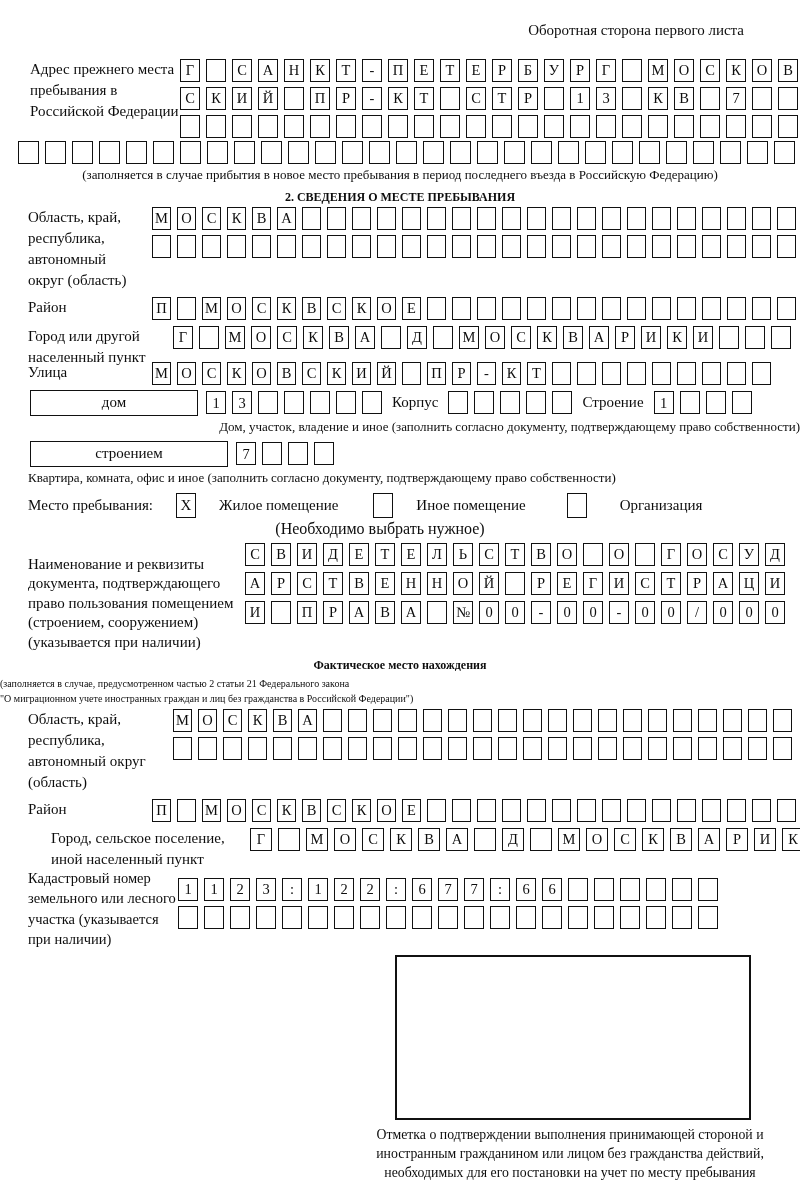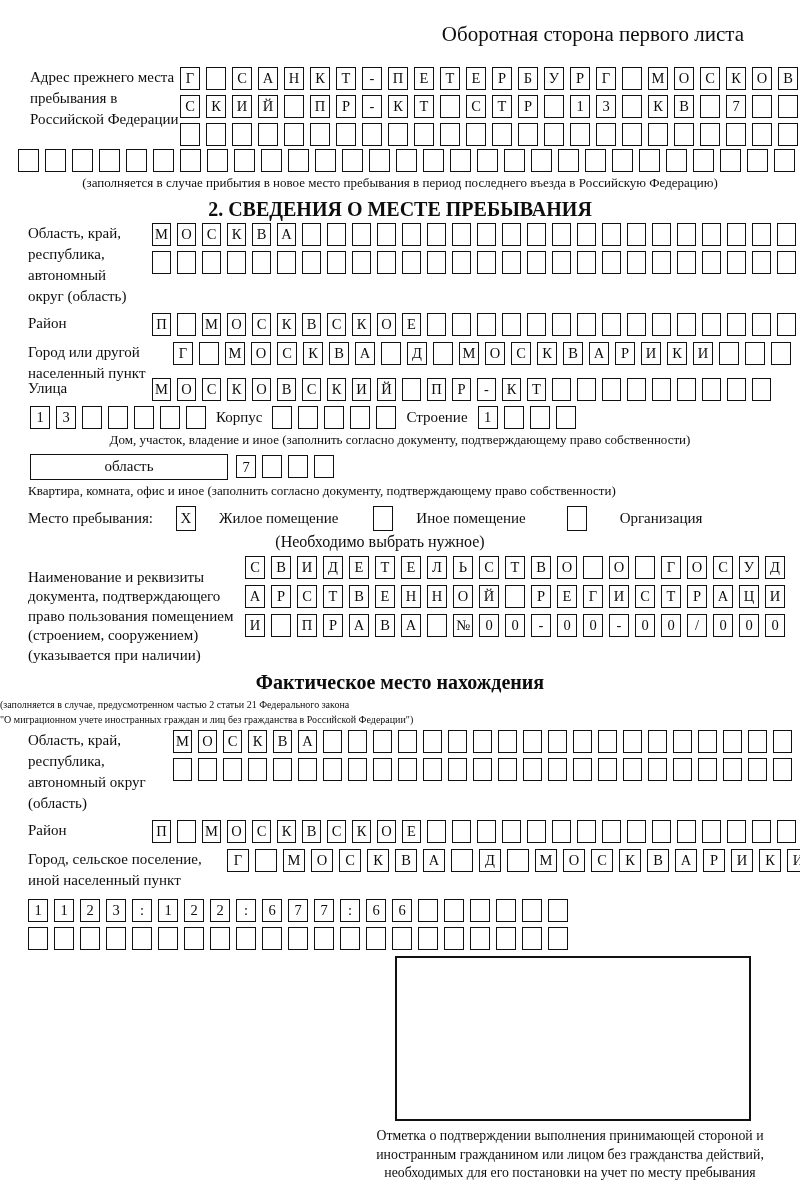--- a/index.html
+++ b/index.html
@@ -1,40 +1,40 @@
 <!DOCTYPE html>
 <html><head>
 <meta charset="utf-8">
 <style>
   html,body{margin:0;padding:0;}
   body{
     width:800px;height:1180px;background:#fff;color:#0d0d0d;
     font-family:"Liberation Serif","DejaVu Serif",serif;
     overflow:hidden;box-sizing:border-box;position:relative;
   }
-  .header-note{text-align:right;padding:22px 56px 0 0;font-size:21px;}
+  .header-note{text-align:right;padding:22px 56px 0 0;font-size:15px;}
   .frow{display:flex;align-items:flex-start;padding-left:28px;margin-top:4px;}
   .flabel{flex:none;font-size:15px;line-height:1.4;}
   .rows{display:flex;flex-direction:column;gap:5px;}
   .cells{display:flex;gap:6px;flex-wrap:nowrap;}
   .cell{
     flex:none;width:19px;height:23px;border:1.6px solid #111;background:#fff;
     display:flex;align-items:center;justify-content:center;
     font-size:14.5px;line-height:1;box-sizing:border-box;
   }
   .cells.w20 .cell{width:20px;}
   .cells.w21 .cell{width:21px;}
   .cells.w22 .cell{width:22px;gap:7px;}
   .w-prev{width:150px;} .w-reg{width:124px;} .w-city1{width:145px;}
-  .w-doc{width:217px;} .w-reg2{width:145px;} .w-city2{width:199px;}
+  .w-doc{width:217px;} .w-reg2{width:145px;} .w-city2{width:199px;margin-left:23px;}
   .w-cad{width:150px;}
   .clip{height:26px;}
   .clip .flabel{position:relative;z-index:2;background:transparent;}
   .caption{font-size:13px;text-align:center;line-height:1.3;margin-top:3px;}
-  .sec-title{font-size:20px;font-weight:bold;text-align:center;margin-top:6px;}
+  .sec-title{font-size:12px;font-weight:bold;text-align:center;margin-top:6px;}
   .overflow-row{padding-left:18px;margin-top:3px;}
   .widebox{
     flex:none;border:1.6px solid #111;height:26px;box-sizing:border-box;
     display:flex;align-items:center;justify-content:center;font-size:15px;
   }
   .wb-dom{width:168px;} .wb-kv{width:198px;}
   .hrow{display:flex;align-items:center;padding-left:30px;margin-top:5px;gap:8px;}
   .inline-label{font-size:15px;flex:none;padding:0 2px;}
   .stay-row{display:flex;align-items:center;padding-left:28px;margin-top:6px;gap:23px;font-size:15px;}
   .chk{
@@ -326,20 +326,21 @@
       <span class="cell"></span>
       <span class="cell"></span>
       <span class="cell"></span>
       <span class="cell"></span>
       <span class="cell"></span>
       <span class="cell"></span>
     </div>
 </div>
 
 <div class="hrow">
+  <div class="widebox wb-dom">дом</div>
   <div class="cells w20">
       <span class="cell">1</span>
       <span class="cell">3</span>
       <span class="cell"></span>
       <span class="cell"></span>
       <span class="cell"></span>
       <span class="cell"></span>
       <span class="cell"></span>
     </div>
   <div class="inline-label">Корпус</div>
@@ -351,24 +352,24 @@
       <span class="cell"></span>
     </div>
   <div class="inline-label">Строение</div>
   <div class="cells w20">
       <span class="cell">1</span>
       <span class="cell"></span>
       <span class="cell"></span>
       <span class="cell"></span>
     </div>
 </div>
-<div class="caption" style="text-align:center;font-family:Liberation Serif, serif;">Дом, участок, владение и иное (заполнить согласно документу, подтверждающему право собственности)</div>
+<div class="caption" style="text-align:right;font-family:Liberation Serif, serif;">Дом, участок, владение и иное (заполнить согласно документу, подтверждающему право собственности)</div>
 
 <div class="hrow">
-  <div class="widebox wb-kv">область</div>
+  <div class="widebox wb-kv">строением</div>
   <div class="cells w20">
       <span class="cell">7</span>
       <span class="cell"></span>
       <span class="cell"></span>
       <span class="cell"></span>
     </div>
 </div>
 <div class="caption" style="text-align:left;padding-left:28px;">Квартира, комната, офис и иное (заполнить согласно документу, подтверждающему право собственности)</div>
 
 <div class="stay-row">
@@ -576,20 +577,21 @@
       <span class="cell">В</span>
       <span class="cell">А</span>
       <span class="cell">Р</span>
       <span class="cell">И</span>
       <span class="cell">К</span>
       <span class="cell">И</span>
     </div>
 </div>
 
 <div class="frow" style="margin-top:14px;">
+  <div class="flabel w-cad" style="font-size:14.5px;">Кадастровый номер земельного или лесного участка (указывается при наличии)</div>
   <div class="rows" style="margin-top:10px;">
     <div class="cells w20">
         <span class="cell">1</span>
         <span class="cell">1</span>
         <span class="cell">2</span>
         <span class="cell">3</span>
         <span class="cell">:</span>
         <span class="cell">1</span>
         <span class="cell">2</span>
         <span class="cell">2</span>

